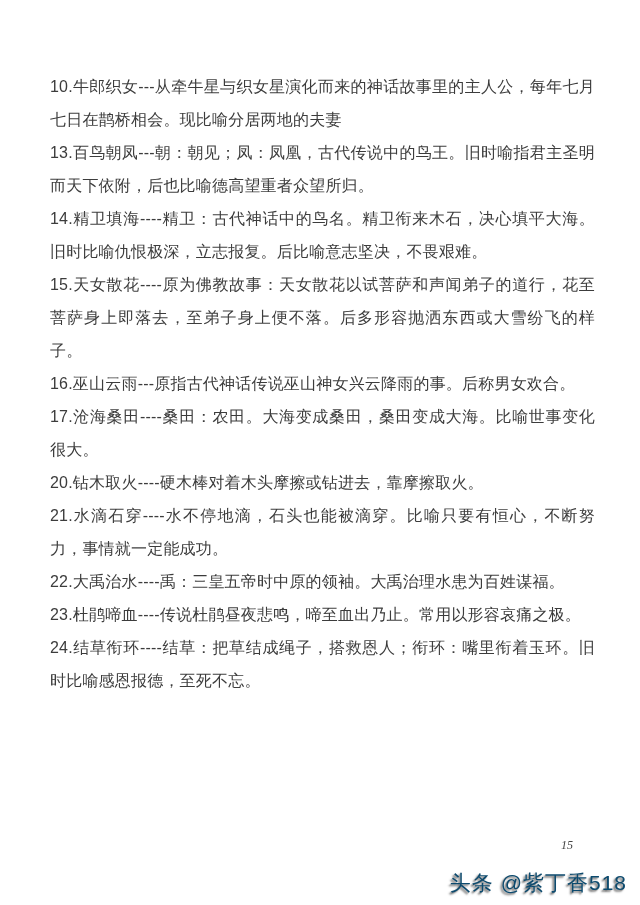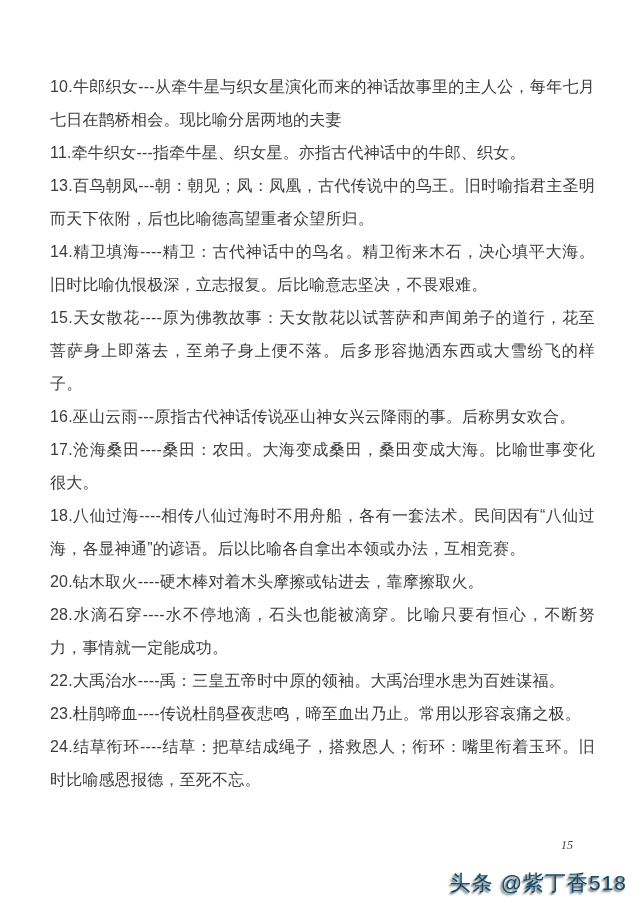--- a/index.html
+++ b/index.html
@@ -51,29 +51,27 @@
                  -1px 1px 1px rgba(130, 130, 130, 0.55);
     white-space: nowrap;
   }
 </style>
 </head>
 <body>
 
 <div class="page">
   <div class="content">
     <p class="entry"><span>10.</span><span>牛郎织女</span><span>---</span><span>从牵牛星与织女星演化而来的神话故事里的主人公，每年七月七日在鹊桥相会。现比喻分居两地的夫妻</span></p>
-    <p class="entry"><span>11.</span><span>牵牛织女</span><span>---</span><span>指牵牛星、织女星。亦指古代神话中的牛郎、织女。</span></p>
     <p class="entry"><span>13.</span><span>百鸟朝凤</span><span>---</span><span>朝：朝见；凤：凤凰，古代传说中的鸟王。旧时喻指君主圣明而天下依附，后也比喻德高望重者众望所归。</span></p>
     <p class="entry"><span>14.</span><span>精卫填海</span><span>----</span><span>精卫：古代神话中的鸟名。精卫衔来木石，决心填平大海。旧时比喻仇恨极深，立志报复。后比喻意志坚决，不畏艰难。</span></p>
     <p class="entry"><span>15.</span><span>天女散花</span><span>----</span><span>原为佛教故事：天女散花以试菩萨和声闻弟子的道行，花至菩萨身上即落去，至弟子身上便不落。后多形容抛洒东西或大雪纷飞的样子。</span></p>
     <p class="entry"><span>16.</span><span>巫山云雨</span><span>---</span><span>原指古代神话传说巫山神女兴云降雨的事。后称男女欢合。</span></p>
     <p class="entry"><span>17.</span><span>沧海桑田</span><span>----</span><span>桑田：农田。大海变成桑田，桑田变成大海。比喻世事变化很大。</span></p>
-    <p class="entry"><span>18.</span><span>八仙过海</span><span>----</span><span>相传八仙过海时不用舟船，各有一套法术。民间因有“八仙过海，各显神通”的谚语。后以比喻各自拿出本领或办法，互相竞赛。</span></p>
     <p class="entry"><span>20.</span><span>钻木取火</span><span>----</span><span>硬木棒对着木头摩擦或钻进去，靠摩擦取火。</span></p>
-    <p class="entry"><span>28.</span><span>水滴石穿</span><span>----</span><span>水不停地滴，石头也能被滴穿。比喻只要有恒心，不断努力，事情就一定能成功。</span></p>
+    <p class="entry"><span>21.</span><span>水滴石穿</span><span>----</span><span>水不停地滴，石头也能被滴穿。比喻只要有恒心，不断努力，事情就一定能成功。</span></p>
     <p class="entry"><span>22.</span><span>大禹治水</span><span>----</span><span>禹：三皇五帝时中原的领袖。大禹治理水患为百姓谋福。</span></p>
     <p class="entry"><span>23.</span><span>杜鹃啼血</span><span>----</span><span>传说杜鹃昼夜悲鸣，啼至血出乃止。常用以形容哀痛之极。</span></p>
     <p class="entry"><span>24.</span><span>结草衔环</span><span>----</span><span>结草：把草结成绳子，搭救恩人；衔环：嘴里衔着玉环。旧时比喻感恩报德，至死不忘。</span></p>
   </div>
 
   <div class="page-number">15</div>
   <div class="watermark">头条 @紫丁香518</div>
 </div>
 
 </body></html>

